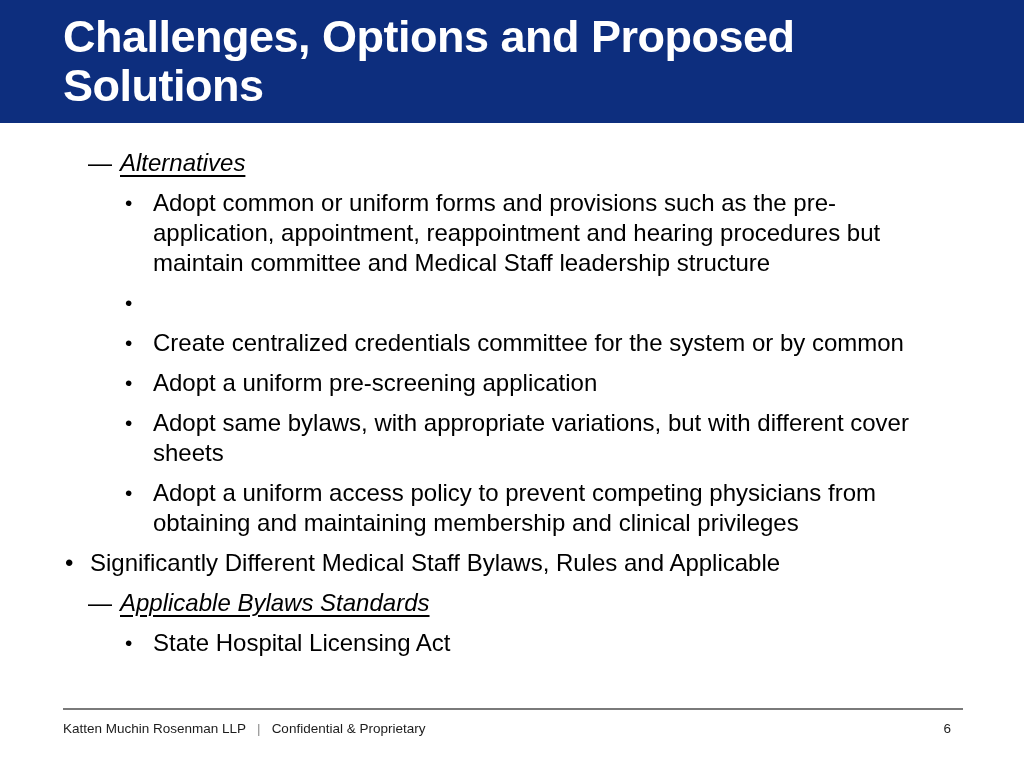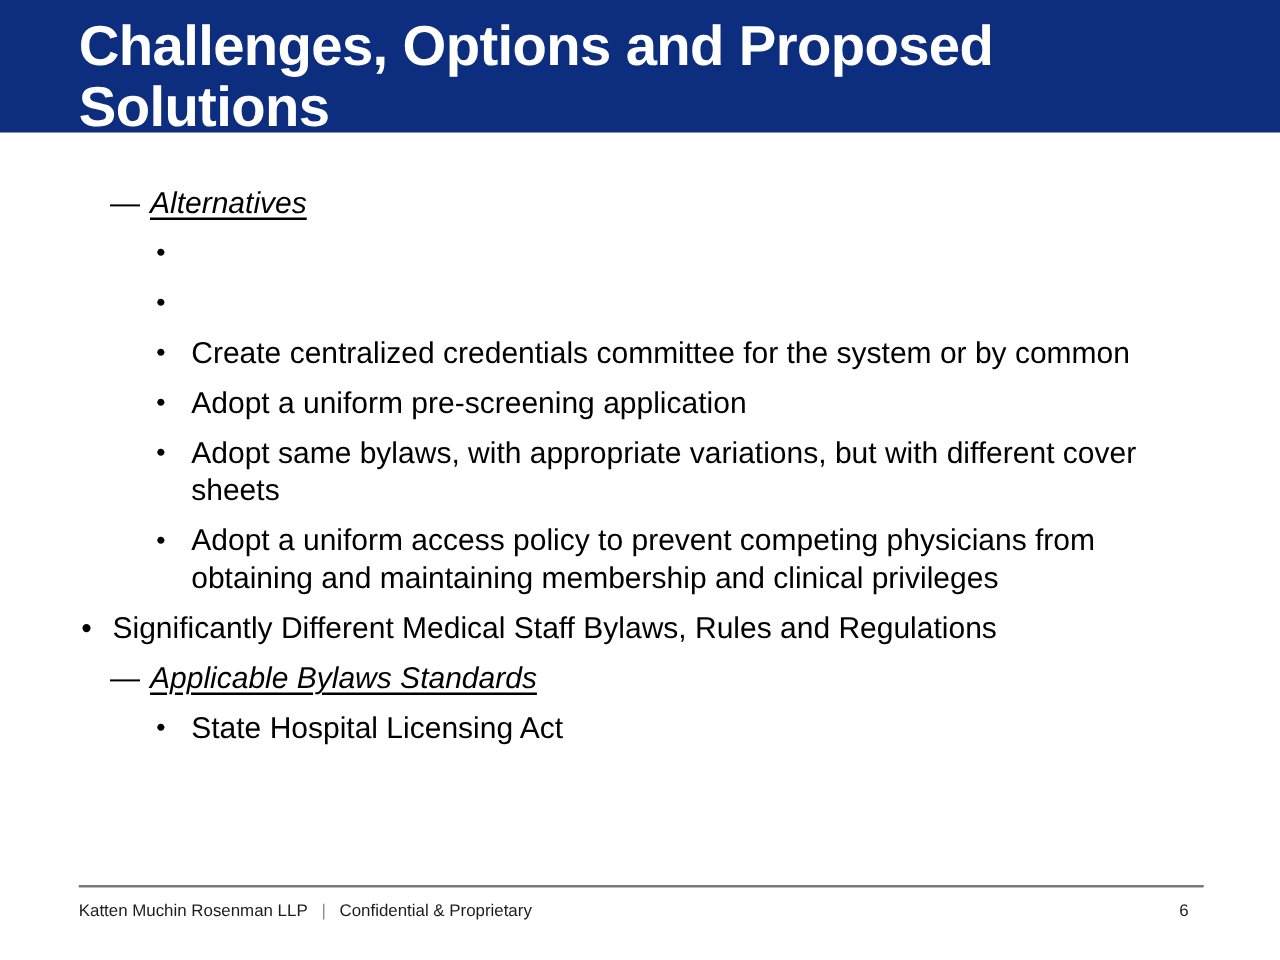--- a/index.html
+++ b/index.html
@@ -12,21 +12,21 @@
     overflow: hidden;
     font-family: "Liberation Sans", "DejaVu Sans", sans-serif;
     color: #000000;
   }
 
   
   .title-bar {
     position: absolute;
     top: 0; left: 0;
     width: 1024px;
-    height: 106px;
+    height: 123px;
     background: #0D2E7E;
   }
   .title-bar h1 {
     margin: 0;
     padding: 12px 0 0 63px;
     width: 950px;
     max-width: 950px;
     font-size: 45px;
     line-height: 49px;
     font-weight: bold;
@@ -104,20 +104,21 @@
   </header>
 
   <main class="body-area">
     <div id="bullet-list">
         <div class="item level-2 underline">
           <span class="marker">—</span>
           <span class="txt">Alternatives</span>
         </div>
         <div class="item level-3">
           <span class="marker">•</span>
+          <span class="txt">Adopt common or uniform forms and provisions such as the pre-application, appointment, reappointment and hearing procedures but maintain committee and Medical Staff leadership structure</span>
         </div>
         <div class="item level-3">
           <span class="marker">•</span>
         </div>
         <div class="item level-3">
           <span class="marker">•</span>
           <span class="txt">Create centralized credentials committee for the system or by common</span>
         </div>
         <div class="item level-3">
           <span class="marker">•</span>
@@ -126,21 +127,21 @@
         <div class="item level-3">
           <span class="marker">•</span>
           <span class="txt">Adopt same bylaws, with appropriate variations, but with different cover sheets</span>
         </div>
         <div class="item level-3">
           <span class="marker">•</span>
           <span class="txt">Adopt a uniform access policy to prevent competing physicians from obtaining and maintaining membership and clinical privileges</span>
         </div>
         <div class="item level-1">
           <span class="marker">•</span>
-          <span class="txt">Significantly Different Medical Staff Bylaws, Rules and Regulations</span>
+          <span class="txt">Significantly Different Medical Staff Bylaws, Rules and Applicable</span>
         </div>
         <div class="item level-2 underline">
           <span class="marker">—</span>
           <span class="txt">Applicable Bylaws Standards</span>
         </div>
         <div class="item level-3">
           <span class="marker">•</span>
           <span class="txt">State Hospital Licensing Act</span>
         </div>
       </div>

